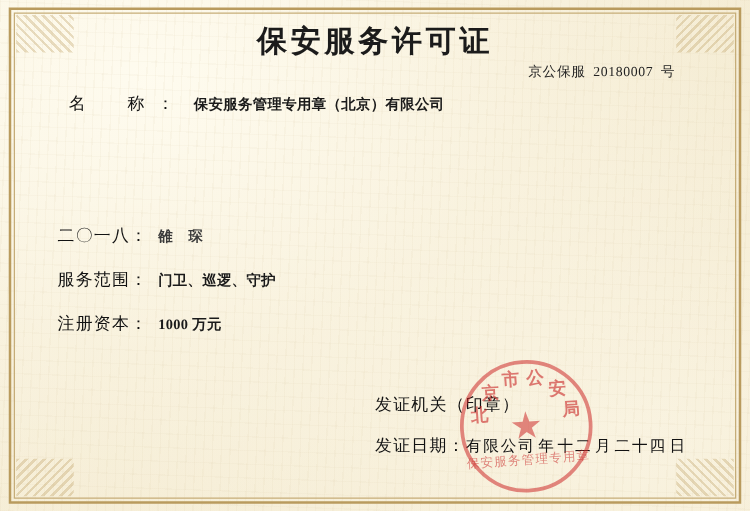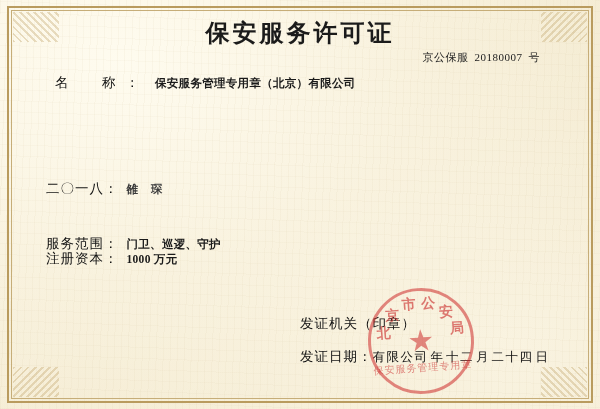--- a/index.html
+++ b/index.html
@@ -119,21 +119,21 @@
     color: #1a1a1a;
     margin-left: 6px;
     letter-spacing: 0.3px;
   }
 
   .f-name     { left: 55px; top: 74px; }
   .f-name .label { letter-spacing: 10px; }
   .f-addr     { left: 55px; top: 109px; }
   .f-addr .label { letter-spacing: 10px; }
   .f-legal    { left: 46px; top: 180px; }
-  .f-scope    { left: 46px; top: 215px; margin-top: 20px; }
+  .f-scope    { left: 46px; top: 215px; }
   .f-capital  { left: 46px; top: 250px; }
   .f-approval { left: 46px; top: 285px; }
 
   .f-legal .value,
   .f-scope .value,
   .f-capital .value,
   .f-approval .value {
     margin-left: 8px;
   }
   .f-legal .value {

